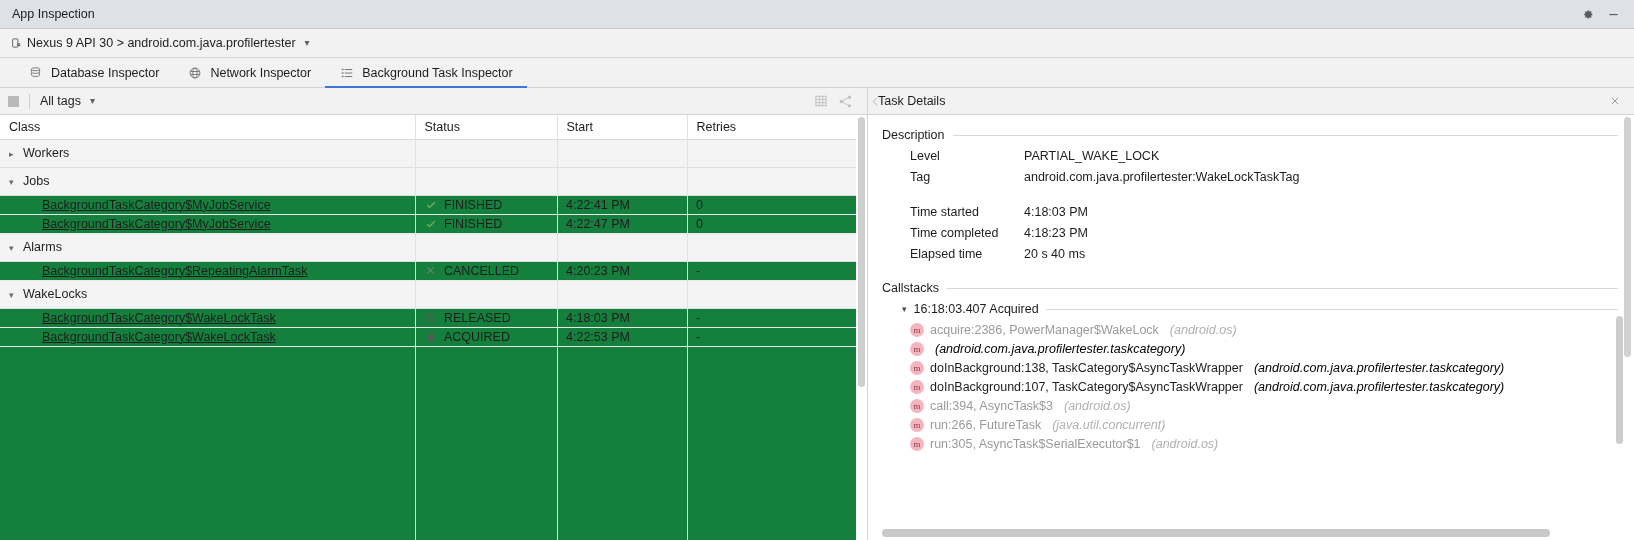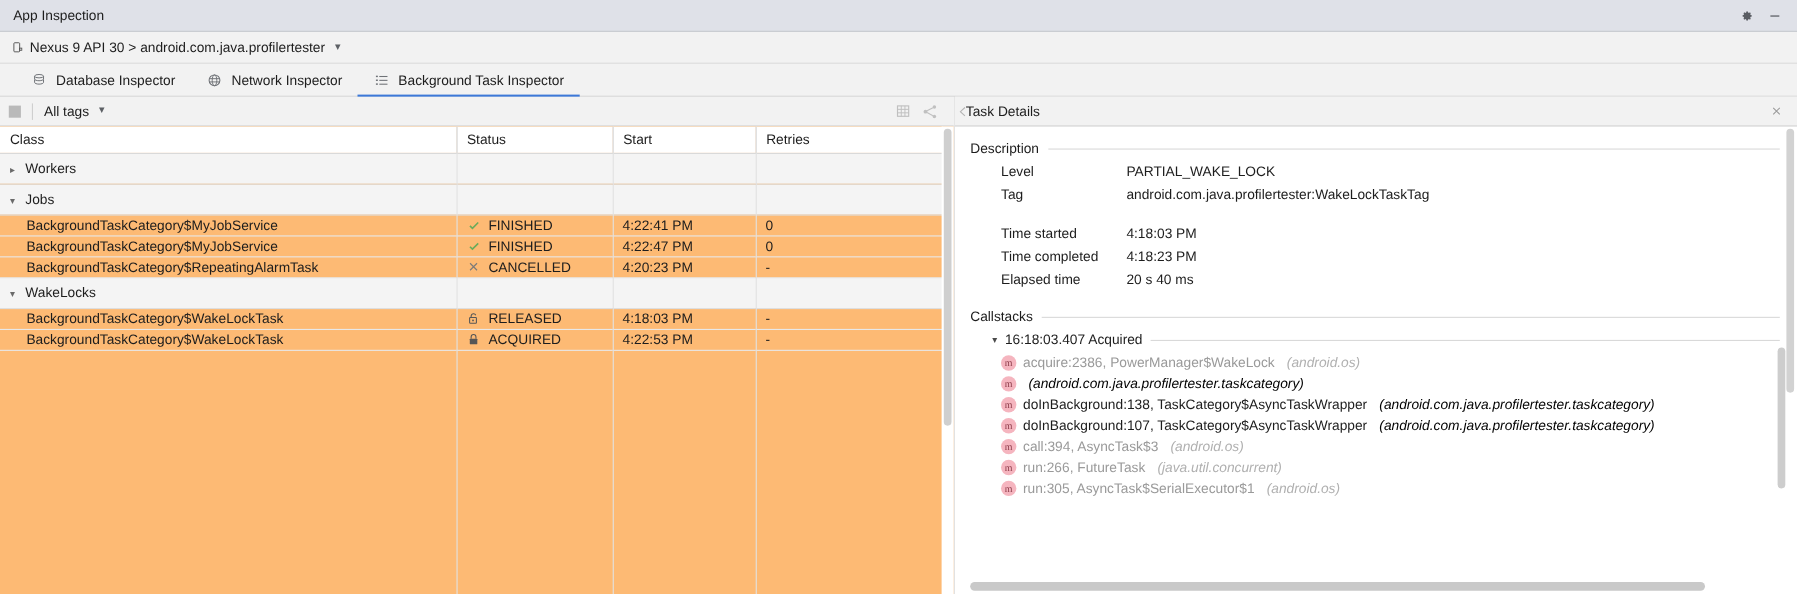--- a/index.html
+++ b/index.html
@@ -78,21 +78,21 @@
     display: flex; align-items: center;
     padding: 0 10px 0 8px;
   }
   .stop-sq { width: 11px; height: 11px; background: #b9b9b9; }
   .tt-sep { width: 1px; height: 15px; background: #cfcfcf; margin: 0 10px; }
   .alltags { font-size: 12.5px; color: #1d1d1d; display: flex; align-items: center; }
   .tt-spacer { flex: 1; }
   .tt-icon { width: 24px; height: 20px; display: flex; align-items: center; justify-content: center; color: #c0c0c0; }
 
   
-  #tablewrap { flex: 1; position: relative; overflow: hidden; background: #fdba74; }
+  #tablewrap { flex: 1; position: relative; overflow: hidden; background: #15803d; }
   table.tasks { width: 857px; border-collapse: collapse; table-layout: fixed; }
   table.tasks th {
     height: 24px;
     font-weight: normal;
     font-size: 12.5px;
     text-align: left;
     padding-left: 9px;
     background: #fff;
     color: #1d1d1d;
     border-bottom: 1px solid #d9d9d9;
@@ -109,21 +109,21 @@
     overflow: hidden;
   }
   tr.grouprow td {
     background: #f4f4f4;
     height: 28px;
     border-top: 1px solid #dedede;
     border-bottom: 1px solid #dedede;
   }
   tr.grouprow td.gname { padding-left: 9px; }
   .twisty { display: inline-block; width: 14px; color: #6a6a6a; font-size: 9px; }
-  tr.datarow td.classcell { padding-left: 24px; }
+  tr.datarow td.classcell { padding-left: 42px; text-decoration: underline; }
   td.statuscell { position: relative; }
   .status-inner { display: flex; align-items: center; gap: 7px; }
   .stat-icon { width: 13px; display: inline-flex; align-items: center; justify-content: center; }
 
   
   .colline { position: absolute; top: 0; bottom: 0; width: 1px; background: #e2e2e2; }
 
   
   #leftvsb { position: absolute; top: 27px; right: 0; width: 11px; bottom: 0; background: #fff; }
   #leftvsb .thumb { position: absolute; left: 2px; width: 7px; top: 2px; height: 270px; background: #cfcfcf; border-radius: 4px; }
@@ -342,20 +342,25 @@
                       <path d="M3 8.4l3 3 7-7" fill="none" stroke="currentColor" stroke-width="2"></path>
                     </svg>
                 </span>
                 <span>FINISHED</span>
               </span>
             </td>
             <td>4:22:47 PM</td>
             <td>0</td>
           </tr>
 
+          <tr class="grouprow">
+            <td class="gname" colspan="4">
+              <span class="twisty">▾</span><span>Alarms</span>
+            </td>
+          </tr>
           <tr class="datarow">
             <td class="classcell">BackgroundTaskCategory$RepeatingAlarmTask</td>
             <td class="statuscell">
               <span class="status-inner">
                 <span class="stat-icon" style="color:#7a7a7a;">
                   <svg width="11" height="11" viewBox="0 0 16 16">
                       <path d="M3.4 3.4l9.2 9.2M12.6 3.4l-9.2 9.2" stroke="currentColor" stroke-width="1.5" fill="none"></path>
                     </svg>
                 </span>
                 <span>CANCELLED</span>

